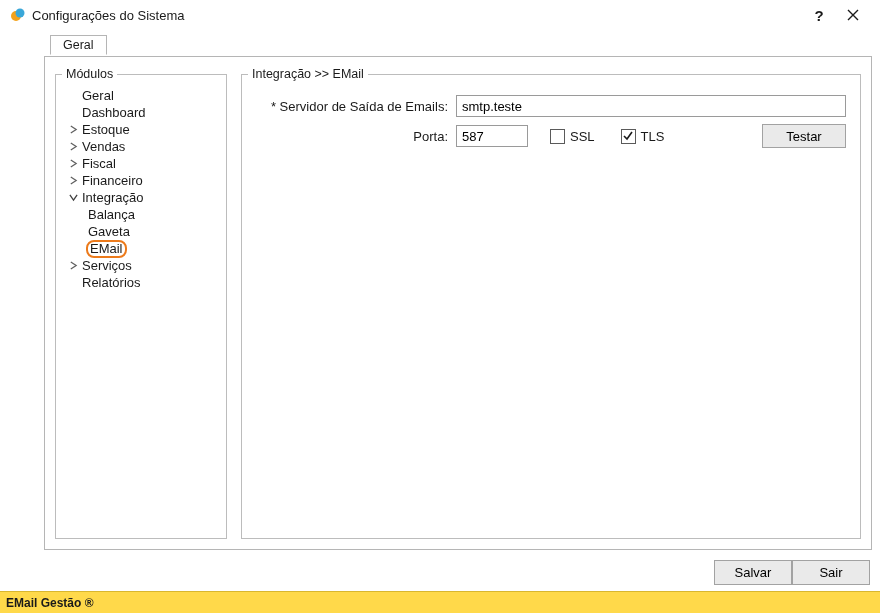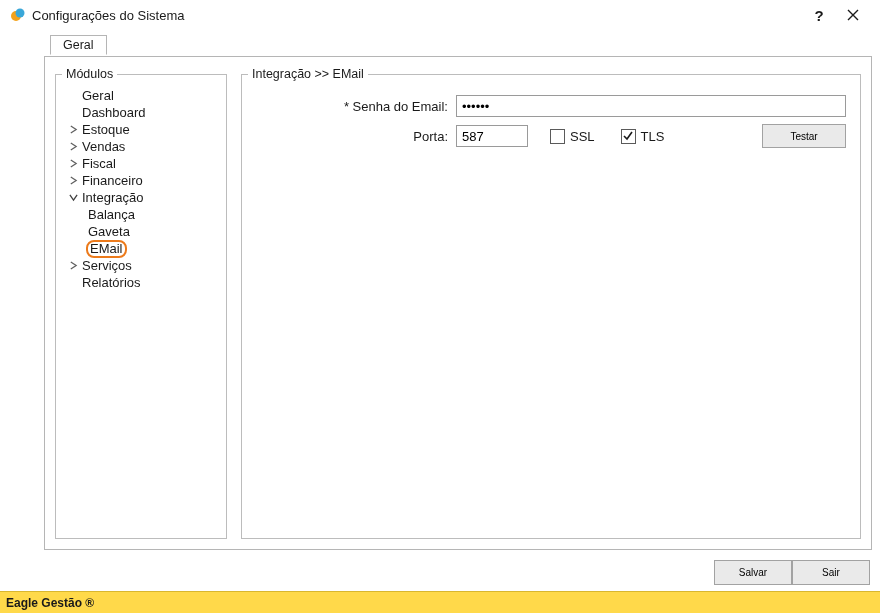--- a/index.html
+++ b/index.html
@@ -35,21 +35,21 @@
   
   .form{padding:6px 8px 0 8px;}
   .formrow{display:flex;align-items:center;height:30px;}
   .formrow .flabel{width:200px;text-align:right;padding-right:8px;font-size:13px;}
   .txt{flex:1;height:22px;border:1px solid #9a9a9a;padding:2px 5px;font-size:13px;font-family:inherit;background:#fff;}
   .txt.port{flex:none;width:72px;margin-right:22px;}
   .checkwrap{display:inline-flex;align-items:flex-start;margin-right:26px;}
   .checkbox{width:15px;height:15px;border:1px solid #5a5a5a;margin-right:5px;display:inline-flex;align-items:center;justify-content:center;background:#fff;}
   .checkbox.checked svg{display:block;}
   .checkbox svg{display:none;width:12px;height:12px;}
-  .btn{height:24px;border:1px solid #a2a2a2;background:#eaeaea;font-size:10px;font-family:inherit;cursor:default;}
+  .btn{height:24px;border:1px solid #a2a2a2;background:#eaeaea;font-size:13px;font-family:inherit;cursor:default;}
   .btn.test{width:84px;margin-left:auto;}
   
   .footer{position:relative;height:36px;display:flex;justify-content:flex-end;align-items:center;padding-right:2px;padding-top:8px;}
   .btn.big{width:78px;height:25px;}
   
   .status{position:absolute;left:0;bottom:0;width:100%;height:22px;background:#ffd94a;border-top:1px solid #d9b72f;font-size:12px;font-weight:bold;display:flex;align-items:center;padding-left:6px;}
 </style>
 </head>
 <body>
 
@@ -174,22 +174,22 @@
                 <span class="lbl">Relatórios</span>
               </div>
             </li>
         </ul>
       </fieldset>
 
       <fieldset class="grp grp-right">
         <legend>Integração &gt;&gt; EMail</legend>
         <div class="form">
           <div class="formrow">
-            <div class="flabel">* Senha do Email:</div>
-            <input class="txt" type="text" value="••••••" style="">
+            <div class="flabel">* Servidor de Saída de Emails:</div>
+            <input class="txt" type="text" value="smtp.teste" style="">
           </div>
           <div class="formrow">
             <div class="flabel">Porta:</div>
             <input class="txt port" type="text" value="587" style="">
             <span class="checkwrap">
               <span class="checkbox"></span>
               <span>SSL</span>
             </span>
             <span class="checkwrap">
               <span class="checkbox checked">
@@ -207,14 +207,14 @@
     </div>
   </div>
 
   <div class="footer">
     <button class="btn big">Salvar</button>
     <button class="btn big">Sair</button>
   </div>
 </div>
 
 <div class="status">
-  <span>Eagle Gestão ®</span>
+  <span>EMail Gestão ®</span>
 </div>
 
 </body></html>

